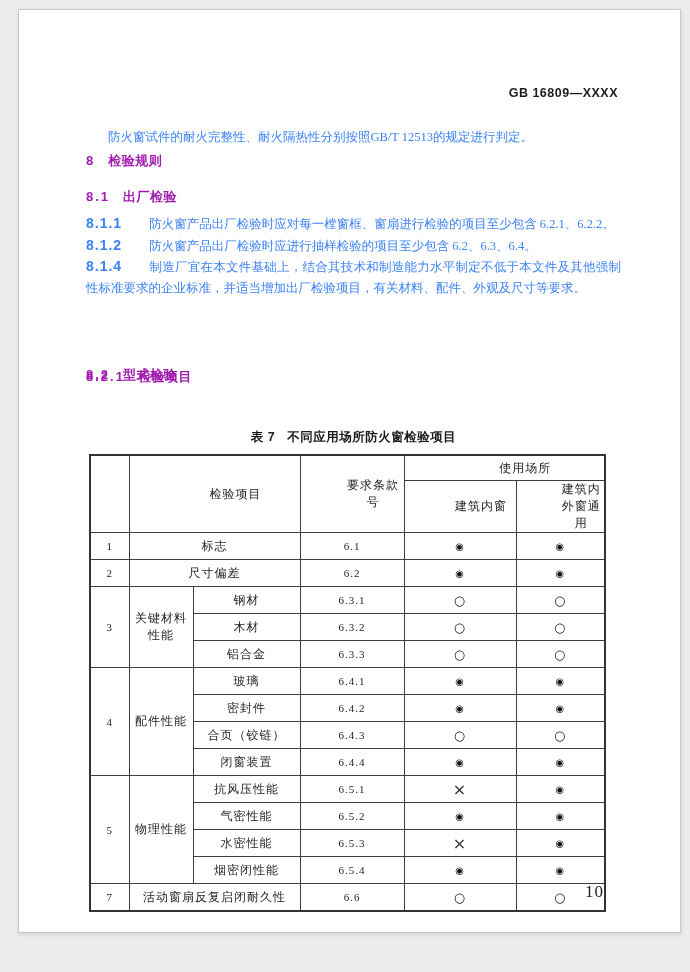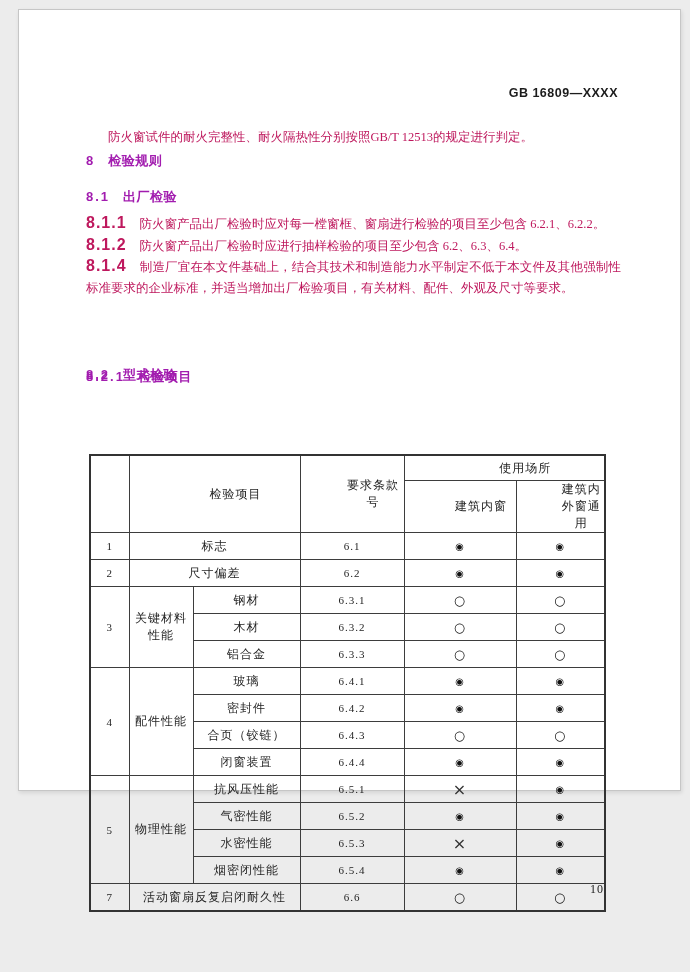--- a/index.html
+++ b/index.html
@@ -6,49 +6,49 @@
   body{
     width:690px;height:972px;
     background:#ececec;
     font-family:"Liberation Serif","DejaVu Serif",serif;
     color:#222;
     position:relative;
     overflow:hidden;
   }
   .page{
     position:absolute;left:18px;top:9px;
-    width:663px;height:782px;
+    width:663px;height:924px;
     background:#ffffff;
     border:1px solid #c6c6c6;
     box-shadow:1px 2px 4px rgba(0,0,0,0.10);
     box-sizing:border-box;
   }
   .abs{position:absolute;}
   .gb-header{
     top:76px;right:62px;
     font-family:"Liberation Sans","DejaVu Sans",sans-serif;
     font-weight:bold;font-size:12.5px;letter-spacing:0.5px;color:#1c1c1c;
   }
-  .body-text{font-size:12.5px;line-height:20.5px;color:#be185d;}
+  .body-text{font-size:12.5px;line-height:20.5px;color:#3b82f6;}
   .intro{top:104px;left:67px;width:535px;text-indent:22px;text-align:justify;}
   .heading{
     font-family:"Liberation Sans","DejaVu Sans",sans-serif;
     font-weight:bold;font-size:13px;color:#a21caf;letter-spacing:0.5px;
     left:67px;
   }
   .heading .hnum{margin-right:13px;letter-spacing:2px;}
   .h8{top:142px;}
   .h81{top:178px;}
   .h82{top:328px;margin-top:28px;}
   .h821{top:358px;}
   .clauses{top:203px;left:67px;width:535px;}
   .clauses p{margin:0;text-align:justify;}
   .cnum{
     font-family:"Liberation Sans","DejaVu Sans",sans-serif;
-    font-weight:bold;margin-right:13px;letter-spacing:1px;font-size:16px;
+    font-weight:bold;margin-right:27px;letter-spacing:1px;font-size:14px;
   }
   .tpara{top:376px;left:67px;width:535px;text-indent:22px;text-align:justify;}
   .caption{
     top:419px;left:67px;width:535px;text-align:center;
     font-family:"Liberation Sans","DejaVu Sans",sans-serif;
     font-weight:bold;font-size:12.5px;color:#1b1b1b;letter-spacing:0.5px;
   }
   .caption .cap-label{margin-right:12px;}
   .insp-table{
     top:444px;left:70px;
@@ -66,21 +66,21 @@
     overflow:hidden;
   }
   .insp-table{border:2px solid #333;}
   .insp-table thead th{height:24px;padding-left:44px;}
   .insp-table tbody td{height:26px;}
   .num-cell{font-size:11px;letter-spacing:1px;}
   .mark{font-family:"DejaVu Sans","Liberation Sans",sans-serif;color:#111;}
   .sym-dot{font-size:10px;}
   .sym-circle{font-size:13px;}
   .sym-x{font-size:16px;font-weight:normal;color:#333;}
-  .pagenum{top:872px;right:76px;font-size:12px;color:#222;letter-spacing:1px;}
+  .pagenum{top:872px;right:76px;font-size:17px;color:#222;letter-spacing:1px;}
 </style>
 </head>
 <body>
 
 <div class="page">
 
   <div class="abs gb-header">GB 16809—XXXX</div>
 
   <p class="abs body-text intro">防火窗试件的耐火完整性、耐火隔热性分别按照GB/T 12513的规定进行判定。</p>
 
@@ -100,20 +100,23 @@
 
   <div class="abs heading h82">
     <span class="hnum">8.2</span><span>型式检验</span>
   </div>
 
   <div class="abs heading h821">
     <span class="hnum">8.2.1</span><span>检验项目</span>
   </div>
 
 
+  <div class="abs caption">
+    <span class="cap-label">表 7</span><span>不同应用场所防火窗检验项目</span>
+  </div>
 
   <table class="abs insp-table">
     <colgroup>
       <col style="width:39px">
         <col style="width:64px">
         <col style="width:107px">
       <col style="width:104px">
         <col style="width:112px">
         <col style="width:89px">
     </colgroup>

